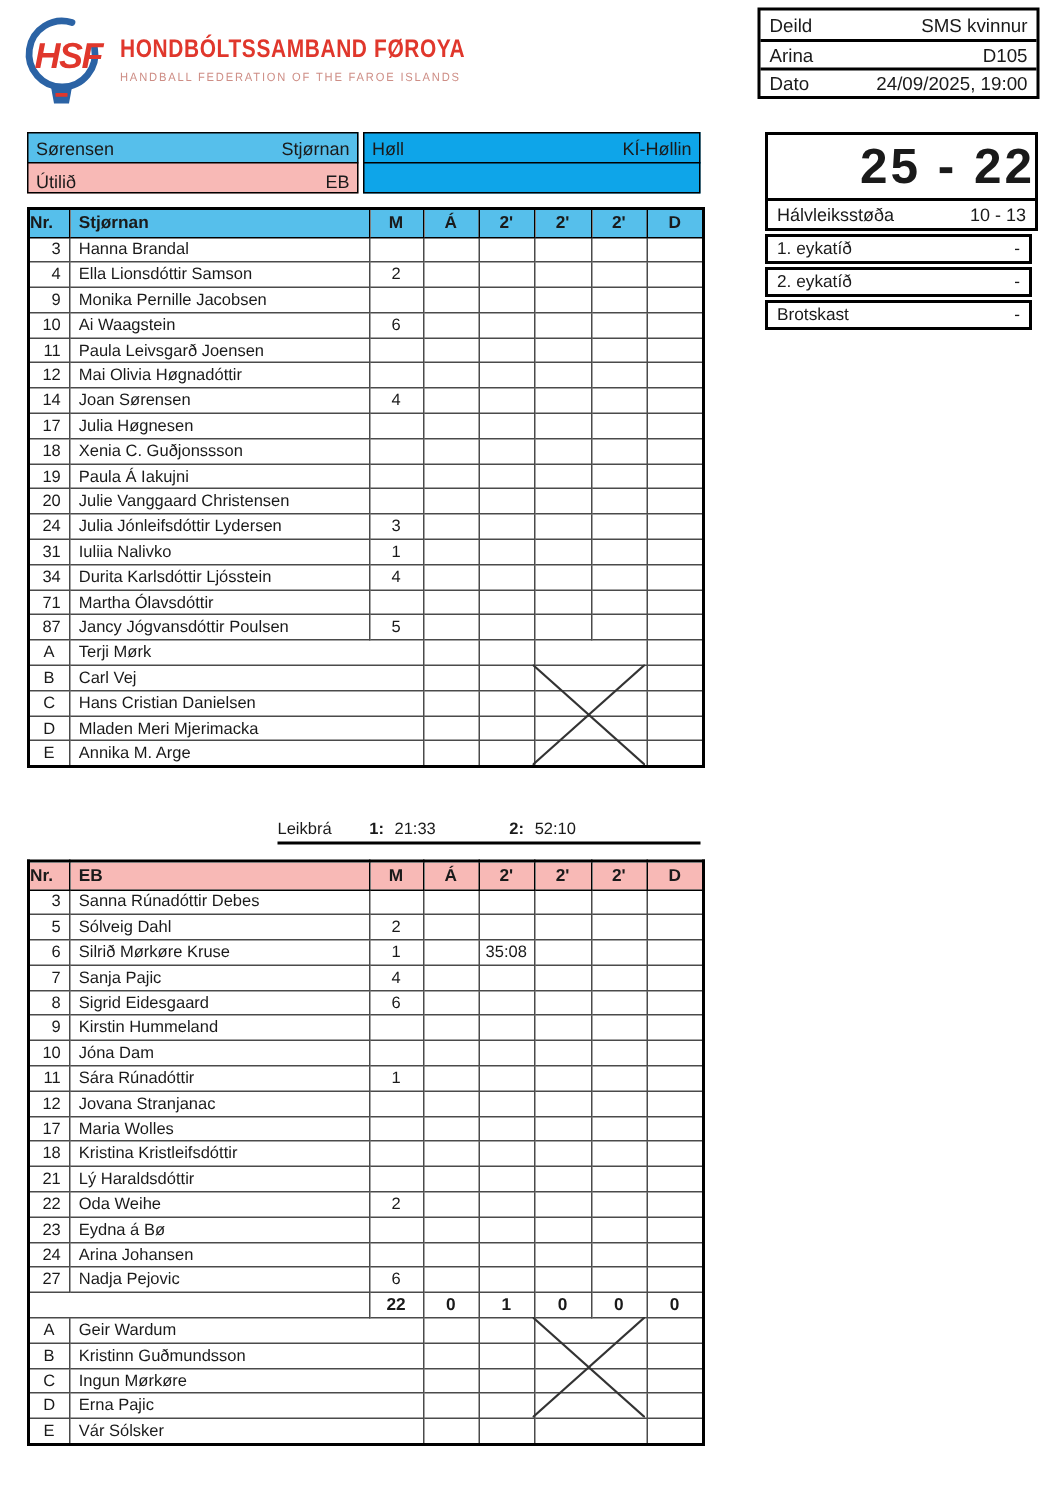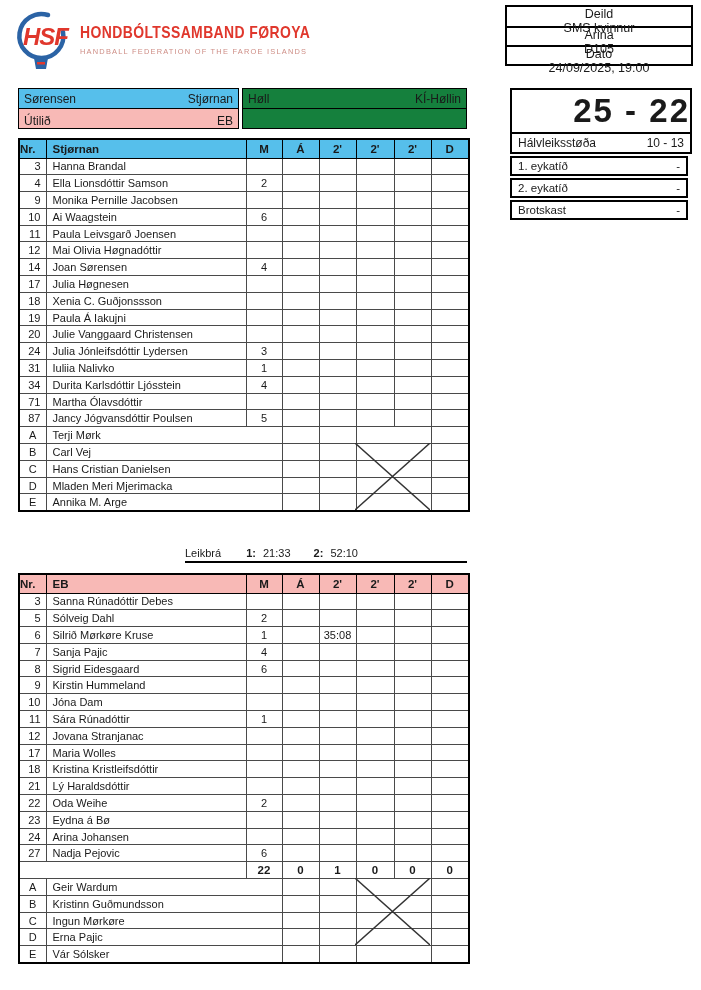--- a/index.html
+++ b/index.html
@@ -9,28 +9,28 @@
   
   .logo { position: absolute; left: 12px; top: 6px; }
   .brand { position: absolute; left: 80px; top: 23px; }
   .brand-title { font-size: 17px; font-weight: bold; color: #E0372C; letter-spacing: .5px;
                  transform: scaleX(.82); transform-origin: 0 0; white-space: nowrap; }
   .brand-sub { font-size: 8px; color: #CE8E86; letter-spacing: 1.3px; margin-top: 4px;
                transform: scaleX(.93); transform-origin: 0 0; white-space: nowrap; }
 
   
   .info-box { position: absolute; left: 505px; top: 5px; width: 188px; border: 2px solid #000; background: #fff; }
-  .info-row { display: flex; justify-content: space-between; align-items: center; height: 19px; padding: 0 6px; font-size: 12.5px; flex-direction: column; }
+  .info-row { display: flex; justify-content: space-between; align-items: center; height: 19px; padding: 0 6px; font-size: 12.5px; }
   .info-row + .info-row { border-top: 2px solid #000; }
 
   
   .venue-left { position: absolute; left: 18px; top: 88px; width: 221px; }
   .hall-box   { position: absolute; left: 242px; top: 88px; width: 225px; }
   .vcell { height: 21px; border: 1.5px solid #000; display: flex; justify-content: space-between;
-           align-items: center; padding: 0 5px; font-size: 12px; background: #15803d; }
+           align-items: center; padding: 0 5px; font-size: 12px; background: #0ea5e9; }
   .vcell + .vcell { margin-top: -1.5px; align-items: flex-end; }
 
   
   .scorebox { position: absolute; left: 510px; top: 88px; width: 182px; }
   .score-main { border: 2px solid #000; background: #fff; }
   .score-big { height: 42px; line-height: 42px; text-align: right; font-size: 33px; font-weight: bold; letter-spacing: 2px; }
   .half-row { border-top: 2px solid #000; height: 20px; display: flex; justify-content: space-between; align-items: center; padding: 0 6px; font-size: 12px; }
   .extra-row { margin-top: 2px; width: 178px; height: 20px; border: 2px solid #000; display: flex;
                justify-content: space-between; align-items: center; padding: 0 6px; font-size: 11.5px; background: #fff; }
 
@@ -46,21 +46,21 @@
   .roster td.nr { text-align: right; padding-right: 5px; }
   .roster td.name { text-align: left; padding-left: 6px; }
   .roster tr.total td { font-weight: bold; font-size: 11.5px; }
   .xmark { position: absolute; pointer-events: none; }
 
   
   .leikbra { position: absolute; left: 185px; top: 547px; width: 282px; border-bottom: 2px solid #000;
              font-size: 11px; padding-bottom: 2px; white-space: nowrap; }
   .leikbra .lbl { margin-right: 22px; }
   .leikbra .b { font-weight: bold; margin-right: 4px; }
-  .leikbra .v1 { margin-right: 20px; }
+  .leikbra .v1 { margin-right: 46px; }
 </style>
 </head>
 <body>
 
 <div class="page">
 
   <svg class="logo" width="58" height="64" viewBox="0 0 58 64">
     <path d="M 51 26 A 22 22 0 1 1 36 9" fill="none" stroke="#2B63A5" stroke-width="4.5" stroke-linecap="round"></path>
     <text x="11" y="39" font-family="Liberation Sans, sans-serif" font-size="24" font-weight="bold" font-style="italic" fill="#E0372C" letter-spacing="-1">HSF</text>
     <path d="M 22 52 L 36 52 L 34 63 L 24 63 Z" fill="#2B63A5"></path>

